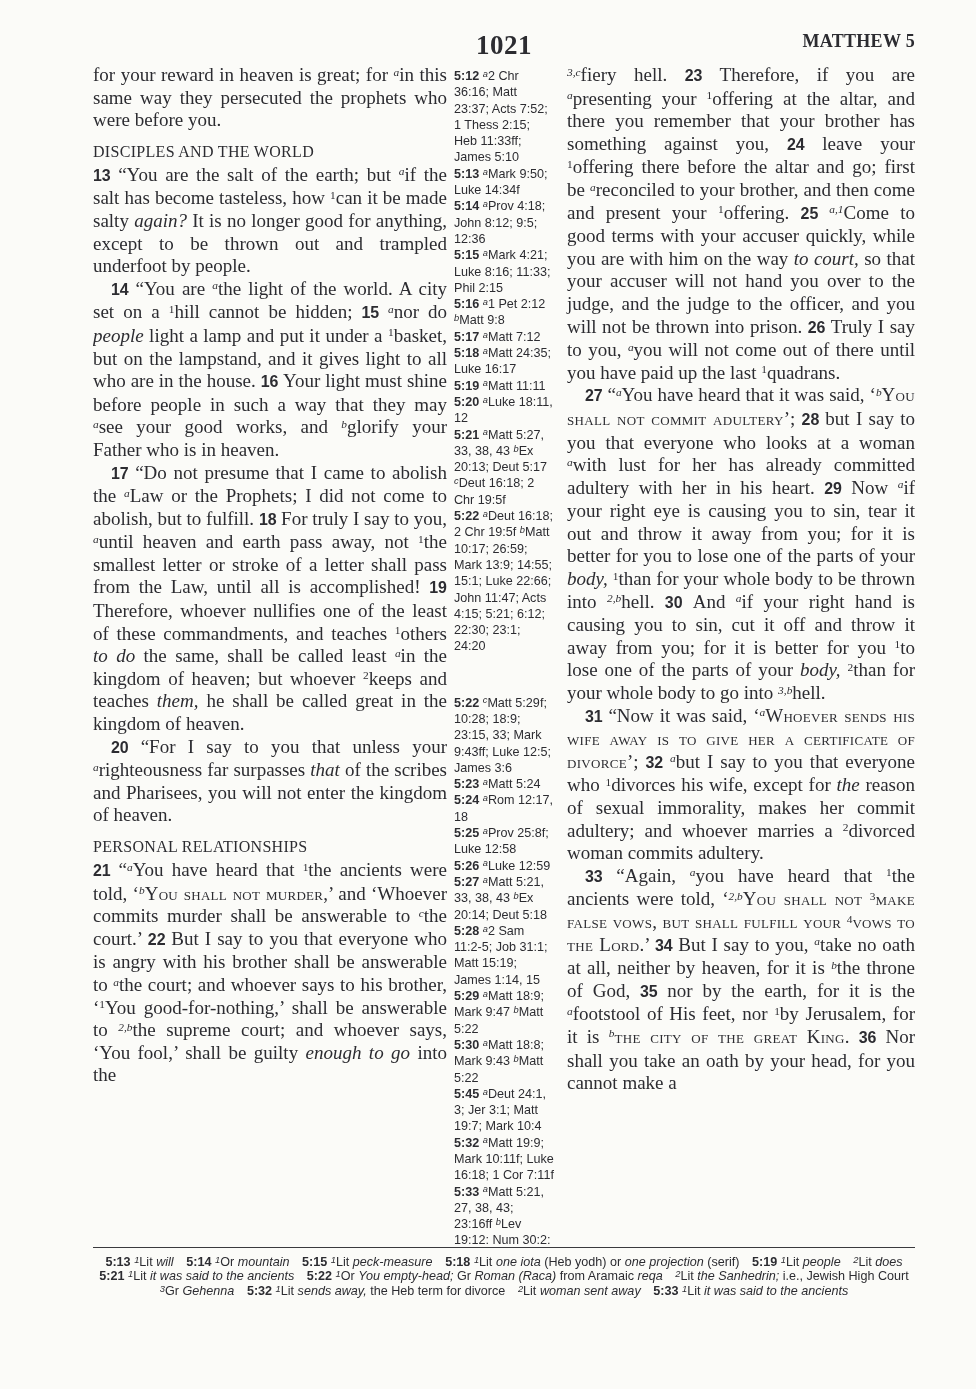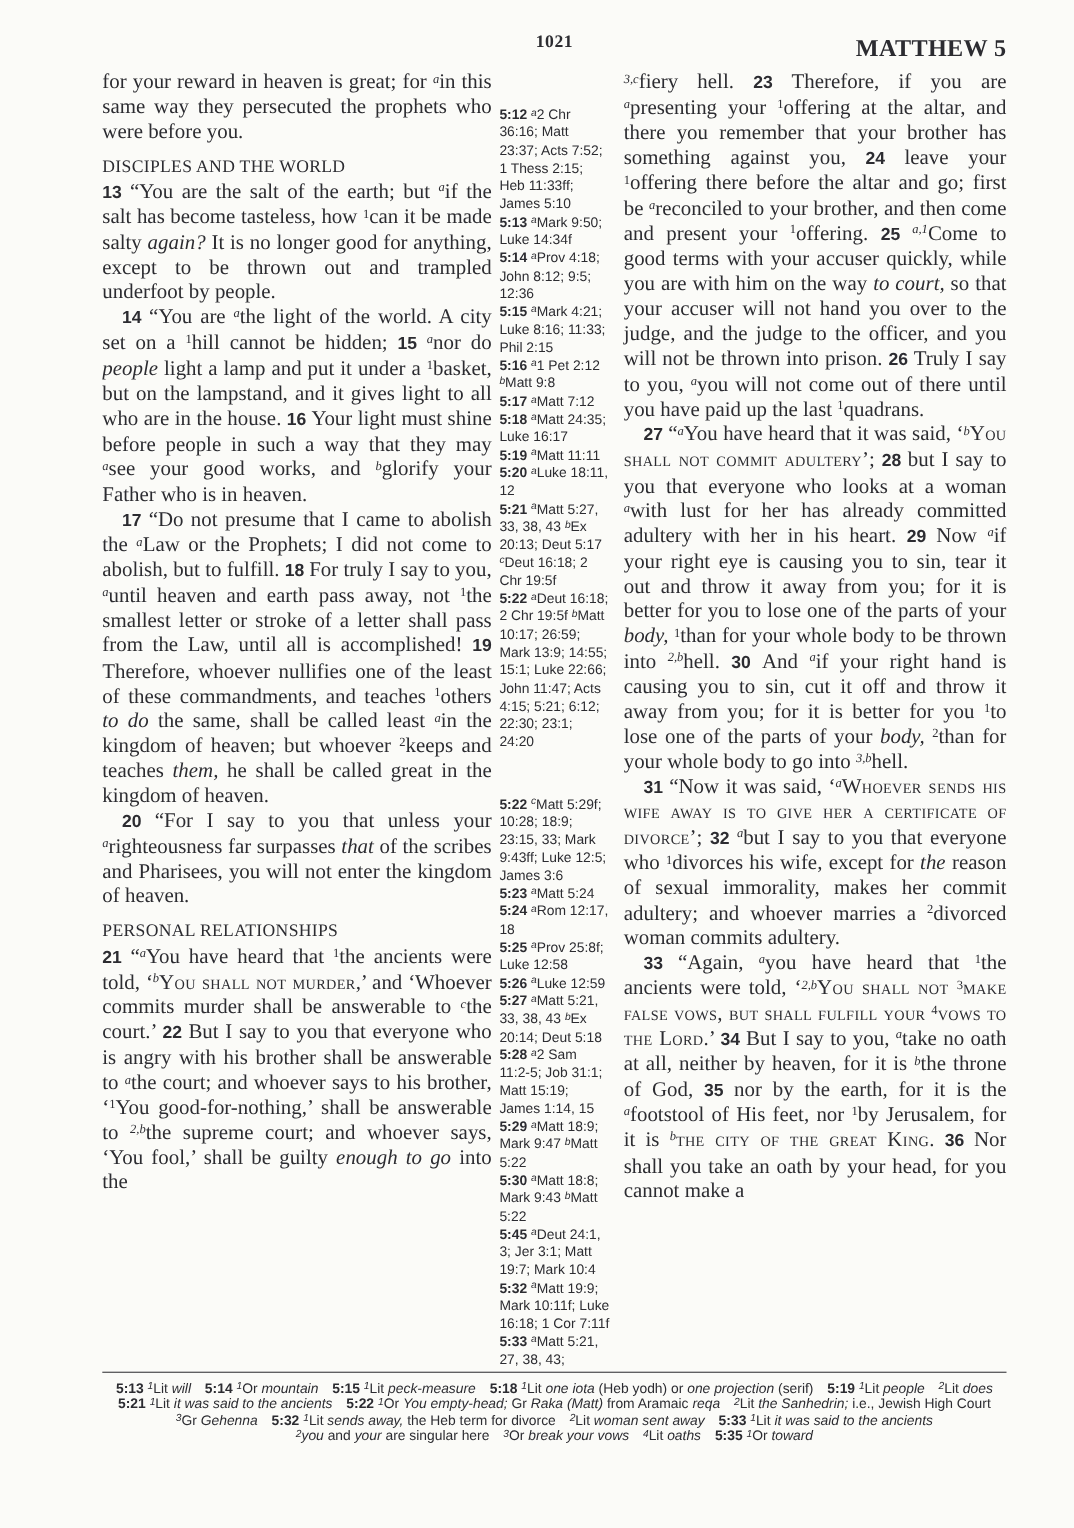--- a/index.html
+++ b/index.html
@@ -9,28 +9,28 @@
   }
   *{box-sizing:border-box;}
   html,body{margin:0;padding:0;}
   body{
     width:976px;height:1389px;position:relative;overflow:hidden;
     background:var(--bg);color:var(--ink);
     font-family:"Liberation Serif",serif;
     -webkit-font-smoothing:antialiased;
   }
   .page-header{position:absolute;top:30px;left:93px;width:822px;height:26px;}
-  .page-num{position:absolute;left:0;right:0;text-align:center;font-weight:bold;font-size:16px;letter-spacing:.5px;}
-  .running-head{position:absolute;right:0;top:1px;font-weight:bold;font-size:22px;letter-spacing:.3px;}
+  .page-num{position:absolute;left:0;right:0;text-align:center;font-weight:bold;font-size:27px;letter-spacing:.5px;}
+  .running-head{position:absolute;right:0;top:1px;font-weight:bold;font-size:18px;letter-spacing:.3px;}
 
   .main{position:absolute;top:64px;left:93px;width:822px;height:1180px;display:flex;overflow:hidden;}
   .col-left{width:354px;flex:0 0 354px;}
   .refs{flex:0 0 100px;width:100px;margin-left:7px;margin-right:13px;
         font-family:"Liberation Sans",sans-serif;font-size:12.6px;line-height:16.3px;
-        padding-top:4px;margin-top:28px;}
+        padding-top:4px;}
   .col-right{flex:1;}
 
   .body-p{margin:0;font-size:19px;line-height:22.6px;text-align:justify;}
   .body-p.ind{text-indent:18px;}
   .sec-head{margin:11px 0 3px 0;font-size:16px;font-weight:normal;letter-spacing:.3px;}
 
   .vn{font-family:"Liberation Sans",sans-serif;font-weight:bold;font-size:.84em;}
   .body-p sup.sup{font-size:.60em;font-style:italic;line-height:0;vertical-align:baseline;position:relative;top:-.48em;}
   sup.sup.up{font-style:normal;}
   .sc{font-variant:small-caps;letter-spacing:.3px;}
@@ -100,17 +100,16 @@
       <p class="body-p ind"><b class="vn">27 </b>“<sup class="sup">a</sup>You have heard that it was said, ‘<sup class="sup">b</sup><span class="sc">You shall not commit adultery</span>’; <b class="vn">28 </b>but I say to you that everyone who looks at a woman <sup class="sup">a</sup>with lust for her has already committed adultery with her in his heart. <b class="vn">29 </b>Now <sup class="sup">a</sup>if your right eye is causing you to sin, tear it out and throw it away from you; for it is better for you to lose one of the parts of your <i>body, </i><sup class="sup up">1</sup>than for your whole body to be thrown into <sup class="sup">2,b</sup>hell. <b class="vn">30 </b>And <sup class="sup">a</sup>if your right hand is causing you to sin, cut it off and throw it away from you; for it is better for you <sup class="sup up">1</sup>to lose one of the parts of your <i>body, </i><sup class="sup up">2</sup>than for your whole body to go into <sup class="sup">3,b</sup>hell.</p>
       <p class="body-p ind"><b class="vn">31 </b>“Now it was said, ‘<sup class="sup">a</sup><span class="sc">Whoever sends his wife away is to give her a certificate of divorce</span>’; <b class="vn">32 </b><sup class="sup">a</sup>but I say to you that everyone who <sup class="sup up">1</sup>divorces his wife, except for <i>the </i>reason of sexual immorality, makes her commit adultery; and whoever marries a <sup class="sup up">2</sup>divorced woman commits adultery.</p>
       <p class="body-p ind"><b class="vn">33 </b>“Again, <sup class="sup">a</sup>you have heard that <sup class="sup up">1</sup>the ancients were told, ‘<sup class="sup">2,b</sup><span class="sc">You shall not </span><sup class="sup up">3</sup><span class="sc">make false vows, but shall fulfill your </span><sup class="sup up">4</sup><span class="sc">vows to the Lord</span>.’ <b class="vn">34 </b>But I say to you, <sup class="sup">a</sup>take no oath at all, neither by heaven, for it is <sup class="sup">b</sup>the throne of God, <b class="vn">35 </b>nor by the earth, for it is the <sup class="sup">a</sup>footstool of His feet, nor <sup class="sup up">1</sup>by Jerusalem, for it is <sup class="sup">b</sup><span class="sc">the city of the great King</span>. <b class="vn">36 </b>Nor shall you take an oath by your head, for you cannot make a</p>
     </section>
 </div>
 
 <footer class="footer">
   <div class="rule"></div>
   <div class="fn">
       <div class="fn-line"><b class="vn">5:13 </b><sup class="sup up">1</sup>Lit <i>will</i>  <b class="vn">5:14 </b><sup class="sup up">1</sup>Or <i>mountain</i>  <b class="vn">5:15 </b><sup class="sup up">1</sup>Lit <i>peck-measure</i>  <b class="vn">5:18 </b><sup class="sup up">1</sup>Lit <i>one iota </i>(Heb yodh) or <i>one projection </i>(serif)  <b class="vn">5:19 </b><sup class="sup up">1</sup>Lit <i>people</i>  <sup class="sup up">2</sup>Lit <i>does</i></div>
-      <div class="fn-line"><b class="vn">5:21 </b><sup class="sup up">1</sup>Lit <i>it was said to the ancients</i>  <b class="vn">5:22 </b><sup class="sup up">1</sup>Or <i>You empty-head; </i>Gr <i>Raka (Matt) </i>from Aramaic <i>reqa</i>  <sup class="sup up">2</sup>Lit <i>the Sanhedrin; </i>i.e., Jewish High Court</div>
+      <div class="fn-line"><b class="vn">5:21 </b><sup class="sup up">1</sup>Lit <i>it was said to the ancients</i>  <b class="vn">5:22 </b><sup class="sup up">1</sup>Or <i>You empty-head; </i>Gr <i>Roman (Raca) </i>from Aramaic <i>reqa</i>  <sup class="sup up">2</sup>Lit <i>the Sanhedrin; </i>i.e., Jewish High Court</div>
       <div class="fn-line"><sup class="sup up">3</sup>Gr <i>Gehenna</i>  <b class="vn">5:32 </b><sup class="sup up">1</sup>Lit <i>sends away, </i>the Heb term for divorce  <sup class="sup up">2</sup>Lit <i>woman sent away</i>  <b class="vn">5:33 </b><sup class="sup up">1</sup>Lit <i>it was said to the ancients</i></div>
-      <div class="fn-line"><sup class="sup up">2</sup><i>you </i>and <i>your </i>are singular here  <sup class="sup up">3</sup>Or <i>break your vows</i>  <sup class="sup up">4</sup>Lit <i>oaths</i>  <b class="vn">5:35 </b><sup class="sup up">1</sup>Or <i>toward</i></div>
     </div>
 </footer>
 
 </body></html>

